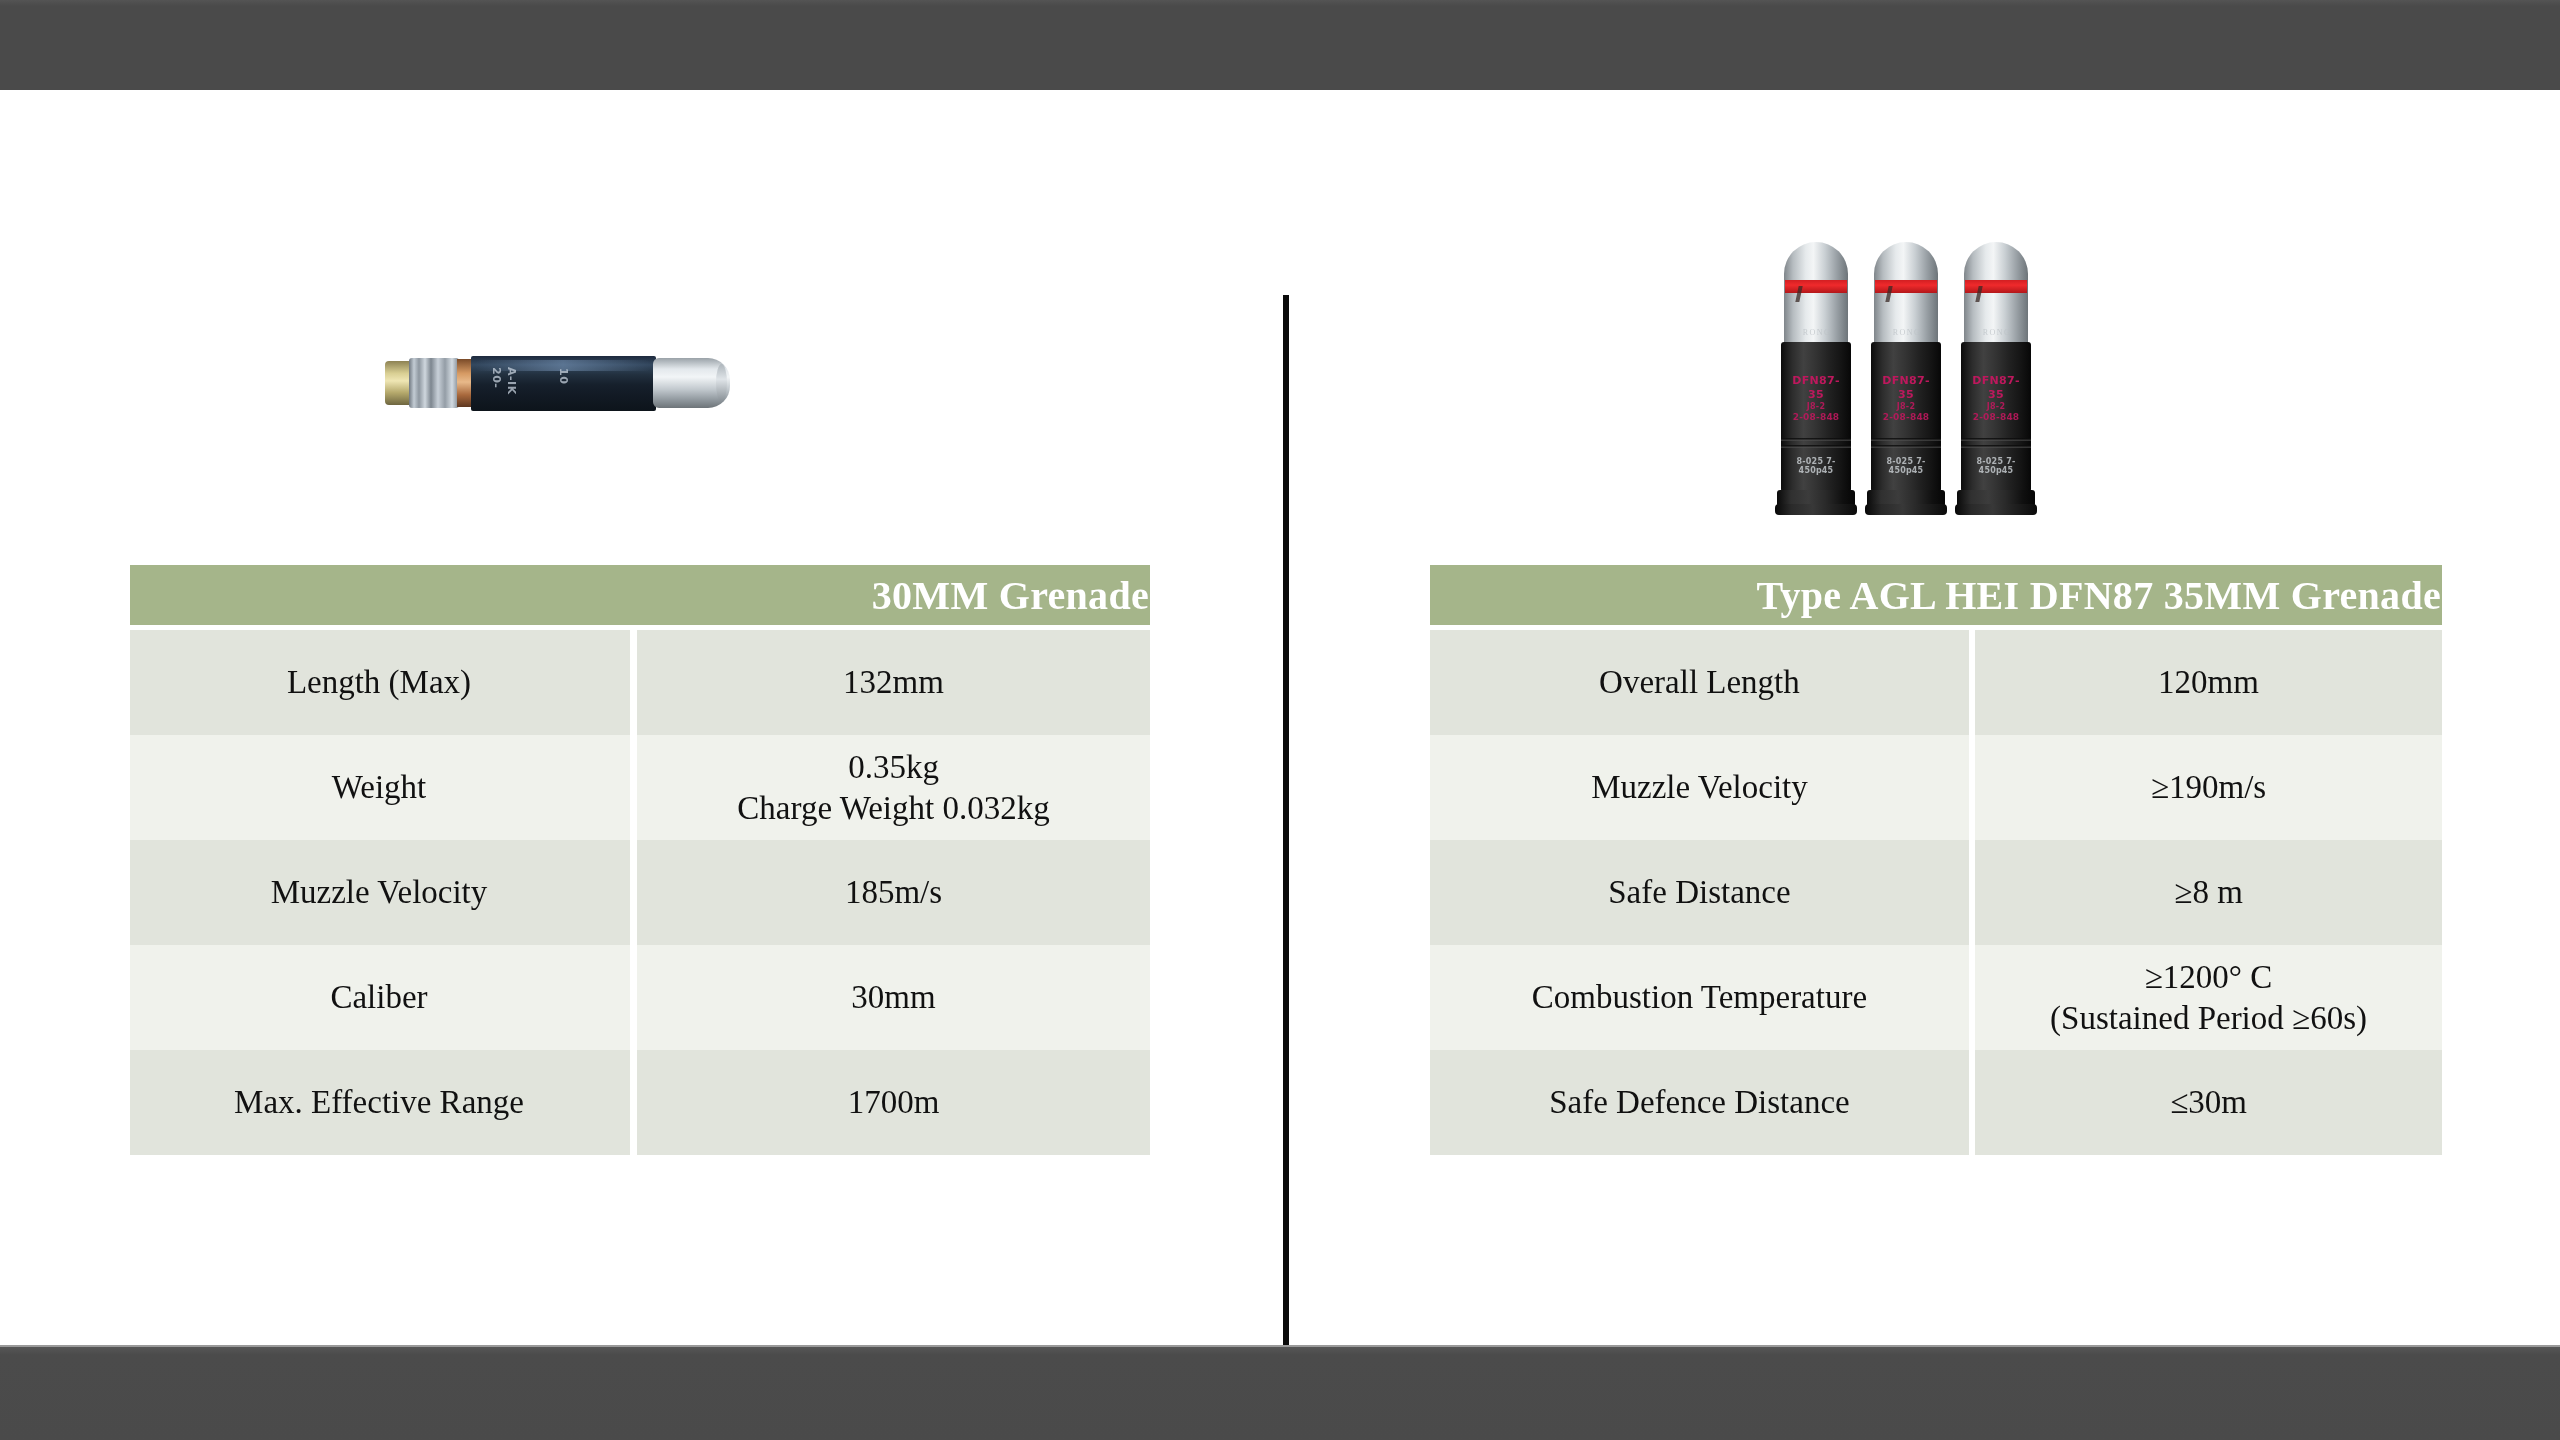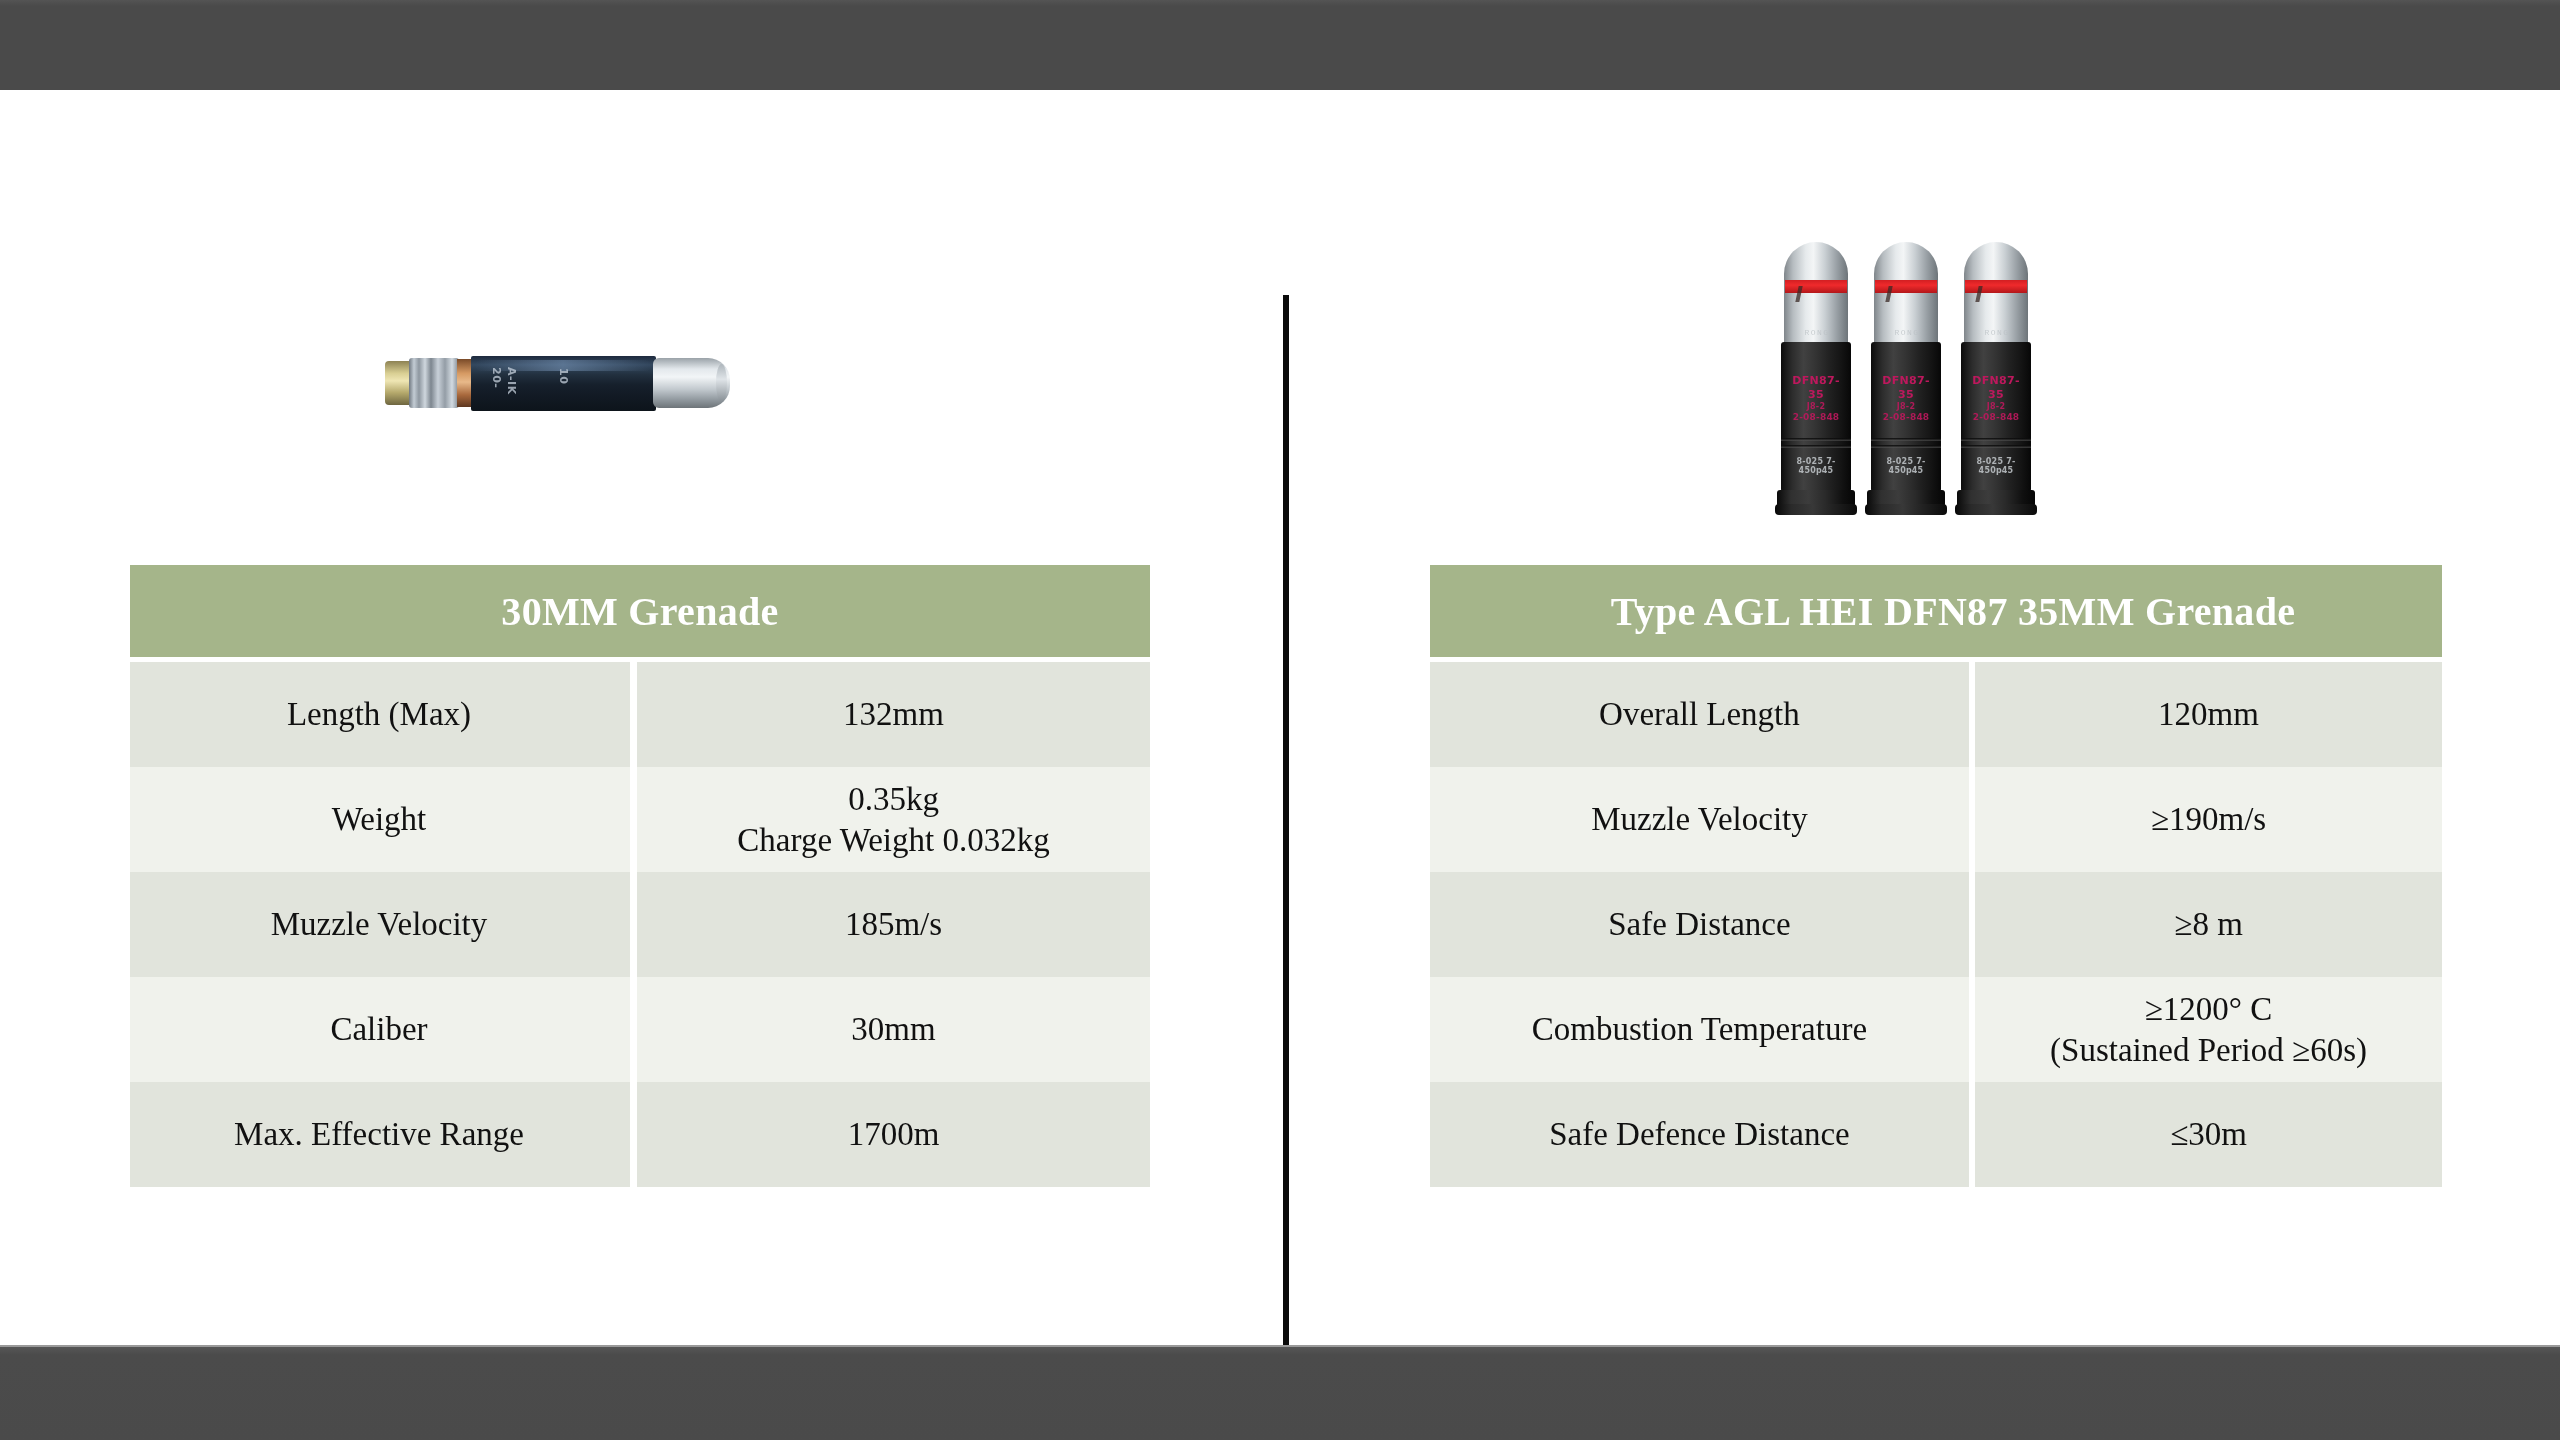--- a/index.html
+++ b/index.html
@@ -67,23 +67,23 @@
     border-collapse: separate;
     border-spacing: 0;
   }
   .spec-table.left  { left: 130px;  top: 475px; width: 1020px; }
   .spec-table.right { left: 1430px; top: 475px; width: 1012px; }
 
   .tbl-header {
     background: #a5b58a;
     color: #ffffff;
     font-weight: bold;
-    text-align: center;
+    text-align: right;
     letter-spacing: 0.3px;
-    height: 92px;
+    height: 60px;
     box-sizing: border-box;
   }
   .spec-table.left .tbl-header  { font-size: 40px; }
   .spec-table.right .tbl-header { font-size: 40px; padding-left: 35px; }
 
   .spec-table .spacer-row td { height: 5px; padding: 0; background: #ffffff; }
 
   .spec-table td.cell {
     text-align: center;
     vertical-align: middle;
@@ -202,21 +202,21 @@
   .gr-nick {
     position: absolute; left: 22px; top: 44px; width: 4px; height: 16px;
     background: #3a2a26;
     transform: skewX(-12deg);
     opacity: 0.75;
   }
   .gr-nose-txt {
     position: absolute; left: 14px; top: 86px; width: 56px;
     text-align: center;
     color: #b9bfc3;
-    font-family: Liberation Mono, monospace;
+    font-family: Liberation Serif, serif;
     font-size: 8px;
     letter-spacing: 1.5px;
     opacity: 0.7;
   }
   .gr-body {
     position: absolute; left: 6px; top: 100px; width: 70px; height: 150px;
     border-radius: 3px;
     background: linear-gradient(to right,
       #0b0b0b 0%, #2c2c2c 16%, #414141 32%, #333333 50%,
       #222222 68%, #141414 86%, #070707 100%);

